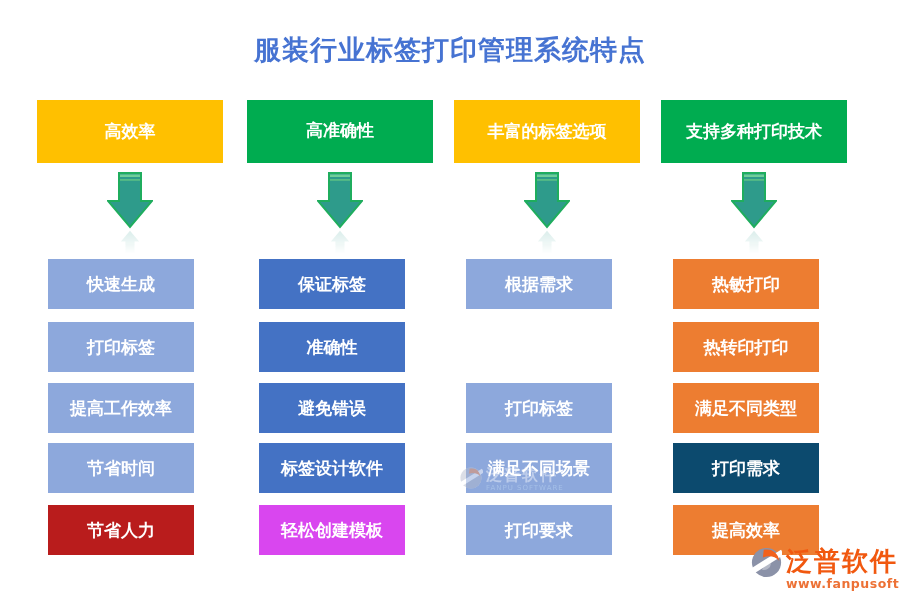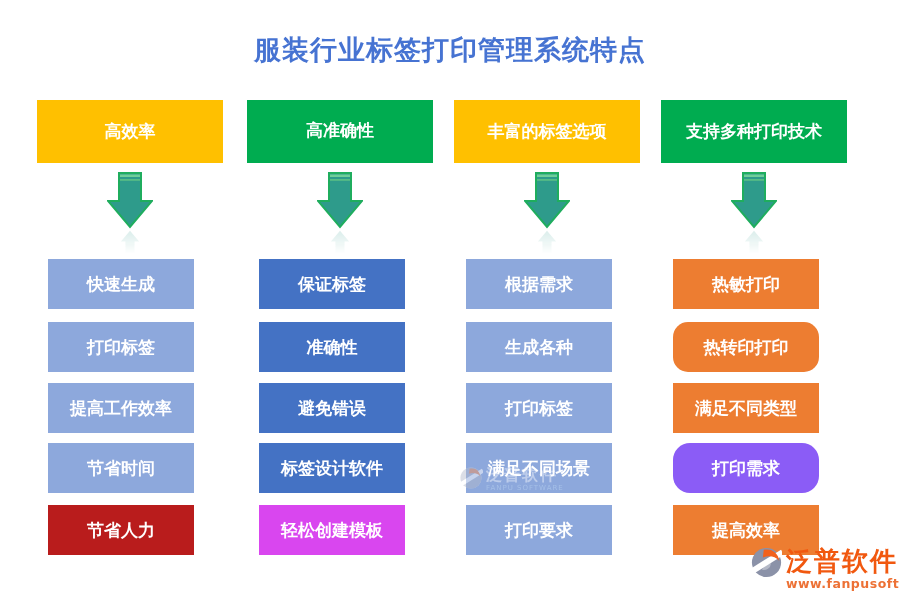--- a/index.html
+++ b/index.html
@@ -89,29 +89,28 @@
   <div class="box bc0 row3" style="background-color: rgb(141, 168, 220);">节省时间</div>
   <div class="box bc0 row4" style="background-color: #b91c1c;">节省人力</div>
 
   <div class="box bc1 row0" style="background-color: rgb(68, 114, 196);">保证标签</div>
   <div class="box bc1 row1" style="background-color: rgb(68, 114, 196);">准确性</div>
   <div class="box bc1 row2" style="background-color: rgb(68, 114, 196);">避免错误</div>
   <div class="box bc1 row3" style="background-color: rgb(68, 114, 196);">标签设计软件</div>
   <div class="box bc1 row4" style="background-color: #d946ef;">轻松创建模板</div>
 
   <div class="box bc2 row0" style="background-color: rgb(141, 168, 220);">根据需求</div>
-  <div class="box bc2 row1" style="background-color: rgb(141, 168, 220);">生成各种</div>
   <div class="box bc2 row2" style="background-color: rgb(141, 168, 220);">打印标签</div>
   <div class="box bc2 row3" style="background-color: rgb(141, 168, 220);">满足不同场景</div>
   <div class="box bc2 row4" style="background-color: rgb(141, 168, 220);">打印要求</div>
 
   <div class="box bc3 row0" style="background-color: rgb(237, 125, 49);">热敏打印</div>
-  <div class="box bc3 row1" style="background-color: rgb(237, 125, 49); border-radius: 15px;">热转印打印</div>
+  <div class="box bc3 row1" style="background-color: rgb(237, 125, 49);">热转印打印</div>
   <div class="box bc3 row2" style="background-color: rgb(237, 125, 49);">满足不同类型</div>
-  <div class="box bc3 row3" style="background-color: #8b5cf6; border-radius: 17px;">打印需求</div>
+  <div class="box bc3 row3" style="background-color: #0c4a6e;">打印需求</div>
   <div class="box bc3 row4" style="background-color: rgb(237, 125, 49);">提高效率</div>
 
   <div class="watermark">
     <svg width="24" height="24" viewBox="0 0 34 34">
       <circle cx="17" cy="17" r="15" fill="#ffffff" opacity=".8"></circle>
       <circle cx="17" cy="17" r="15" fill="#9aa2b8" opacity=".7"></circle>
       <rect x="-3" y="14" width="40" height="6" fill="#fff" transform="rotate(-32 17 17)"></rect>
       <path fill="#f2915c" d="M15,4 C23,2 29,7 30,14 C25,10 20,9 14,11 Z"></path>
     </svg>
     <div class="wm-text">

